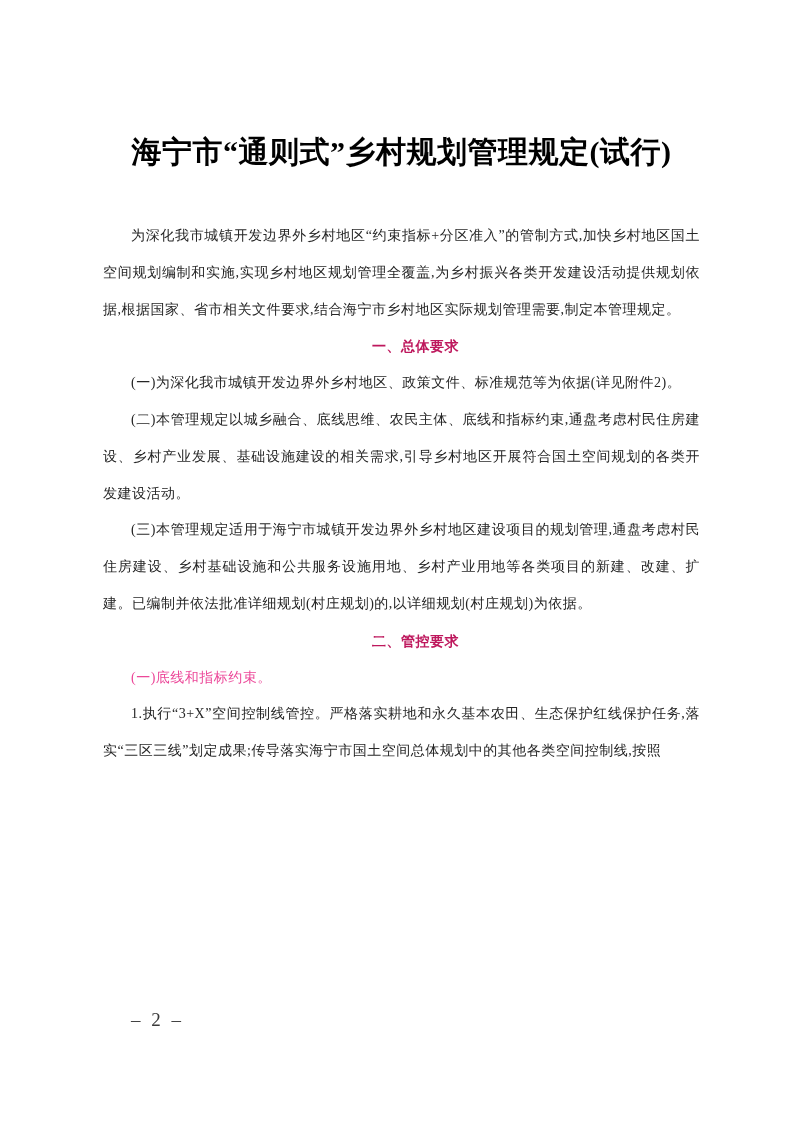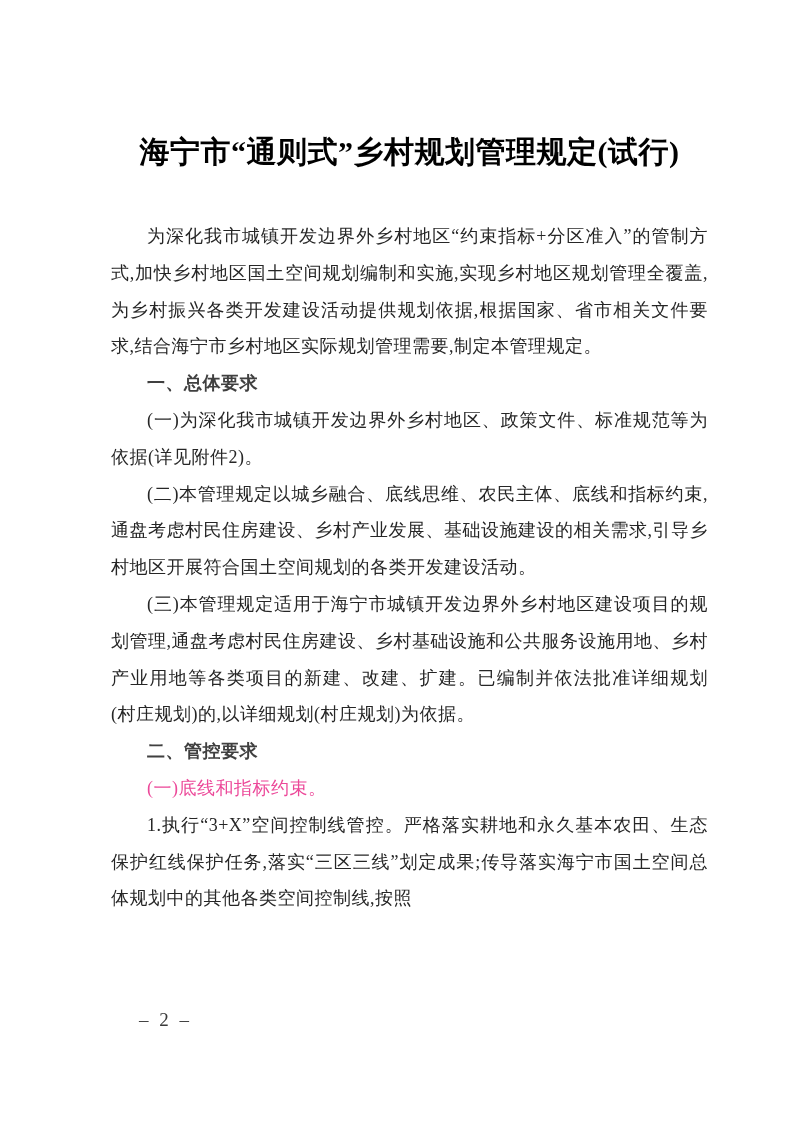--- a/index.html
+++ b/index.html
@@ -11,53 +11,52 @@
     height: 1132px;
     background: #ffffff;
     position: relative;
     overflow: hidden;
     font-family: "Liberation Serif", serif;
   }
   .sheet {
     position: absolute;
     inset: 0;
     background: #ffffff;
-    margin-left: 8px;
   }
   .doc {
     position: absolute;
     left: 103px;
     top: 128px;
     width: 597px;
   }
   .doc-title {
     margin: 0 0 42px 0;
     font-family: "Liberation Serif", serif;
     font-weight: 700;
     font-size: 30px;
     line-height: 48px;
     text-align: center;
     letter-spacing: 0.5px;
     color: #000000;
   }
   .block {
     margin: 0;
-    font-size: 18px;
+    font-size: 14px;
     line-height: 36.8px;
     letter-spacing: 0.5px;
     text-align: justify;
     text-indent: 2em;
     color: #262626;
     font-family: "Liberation Serif", serif;
   }
   .block.heading1 {
     font-family: "Liberation Sans", sans-serif;
     font-weight: 700;
-    text-align: left;
-    color: #404040;
+    text-align: center;
+    color: #be185d;
   }
   .block.heading2 {
     color: #ec4899;
   }
   .page-number {
     position: absolute;
     left: 131px;
     top: 1008px;
     font-size: 19px;
     line-height: 24px;

